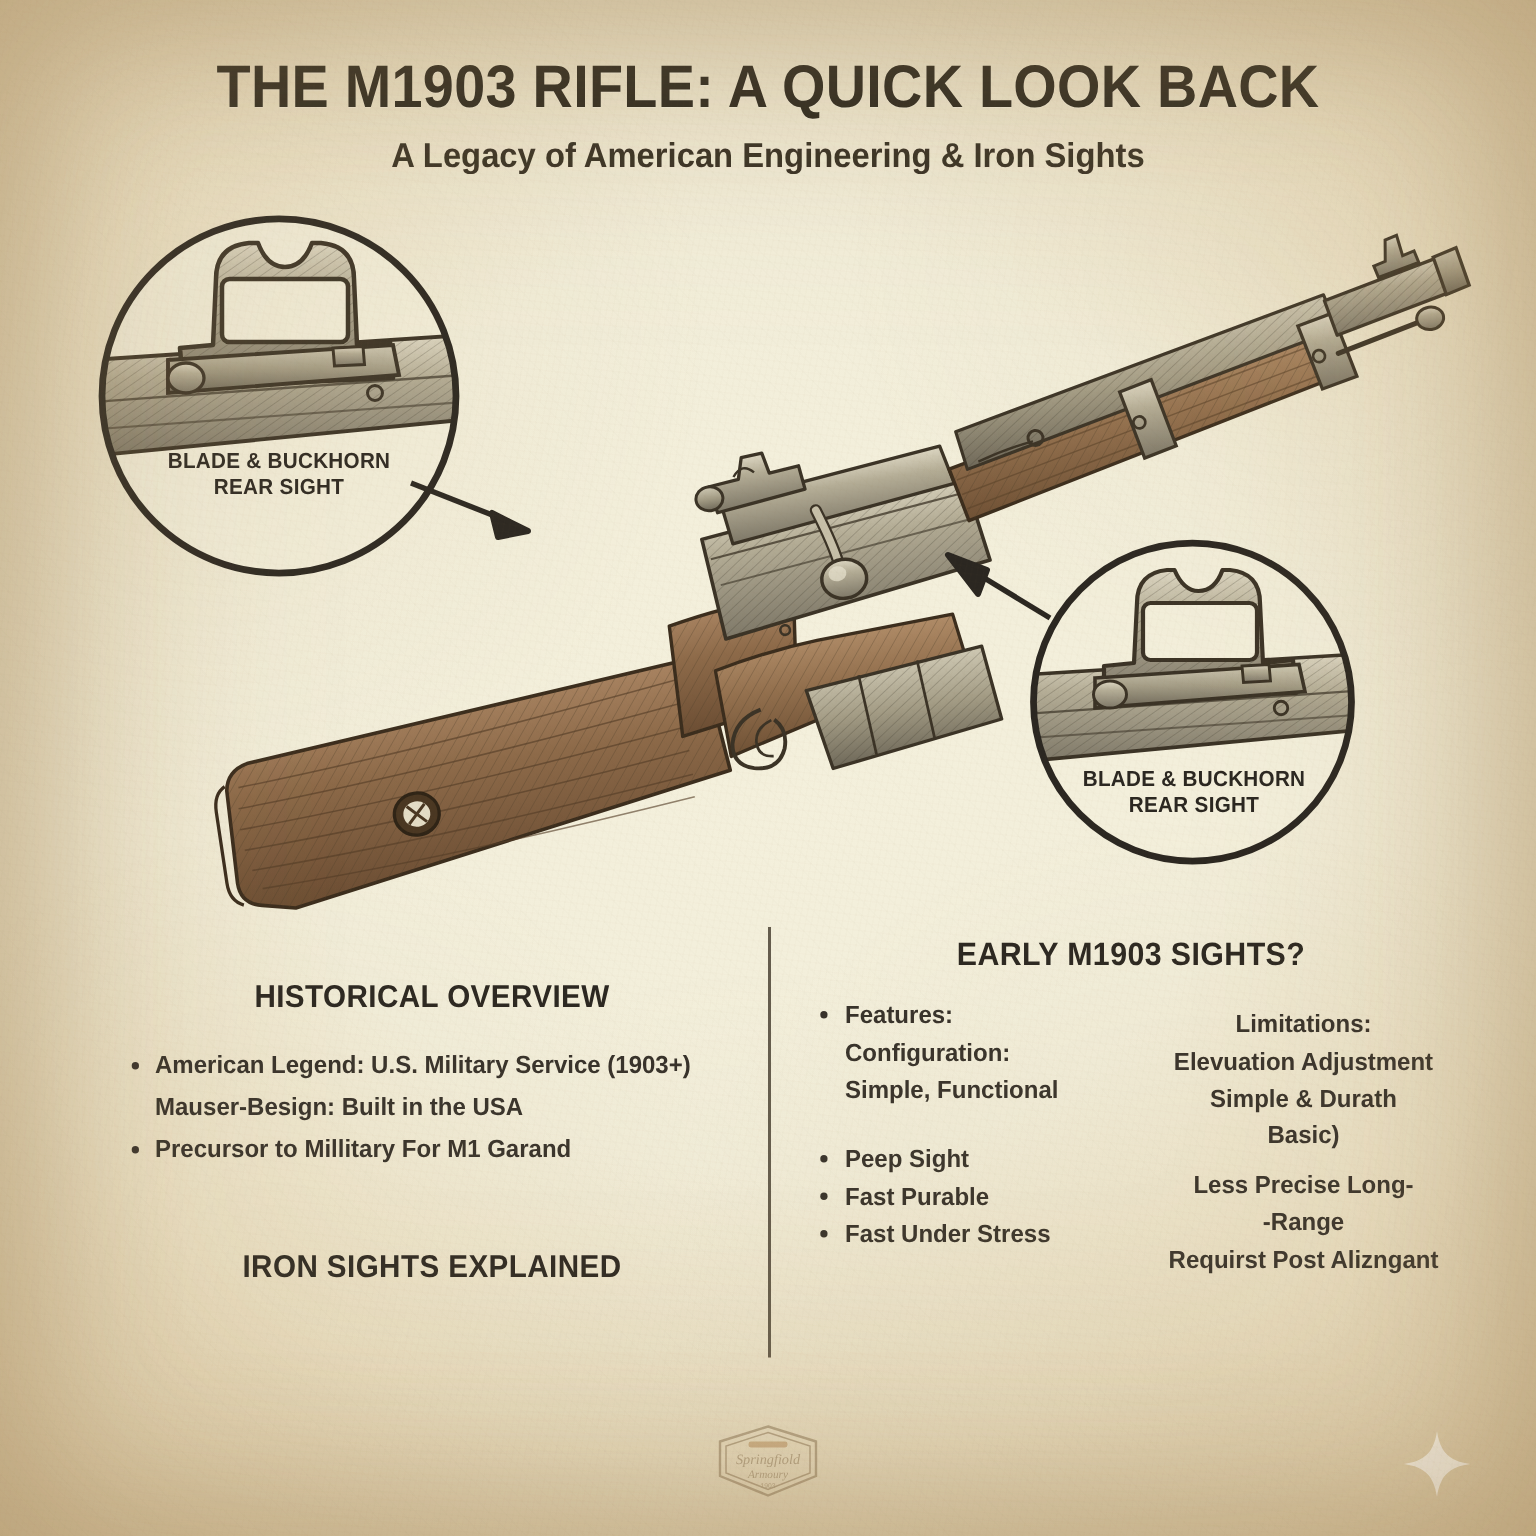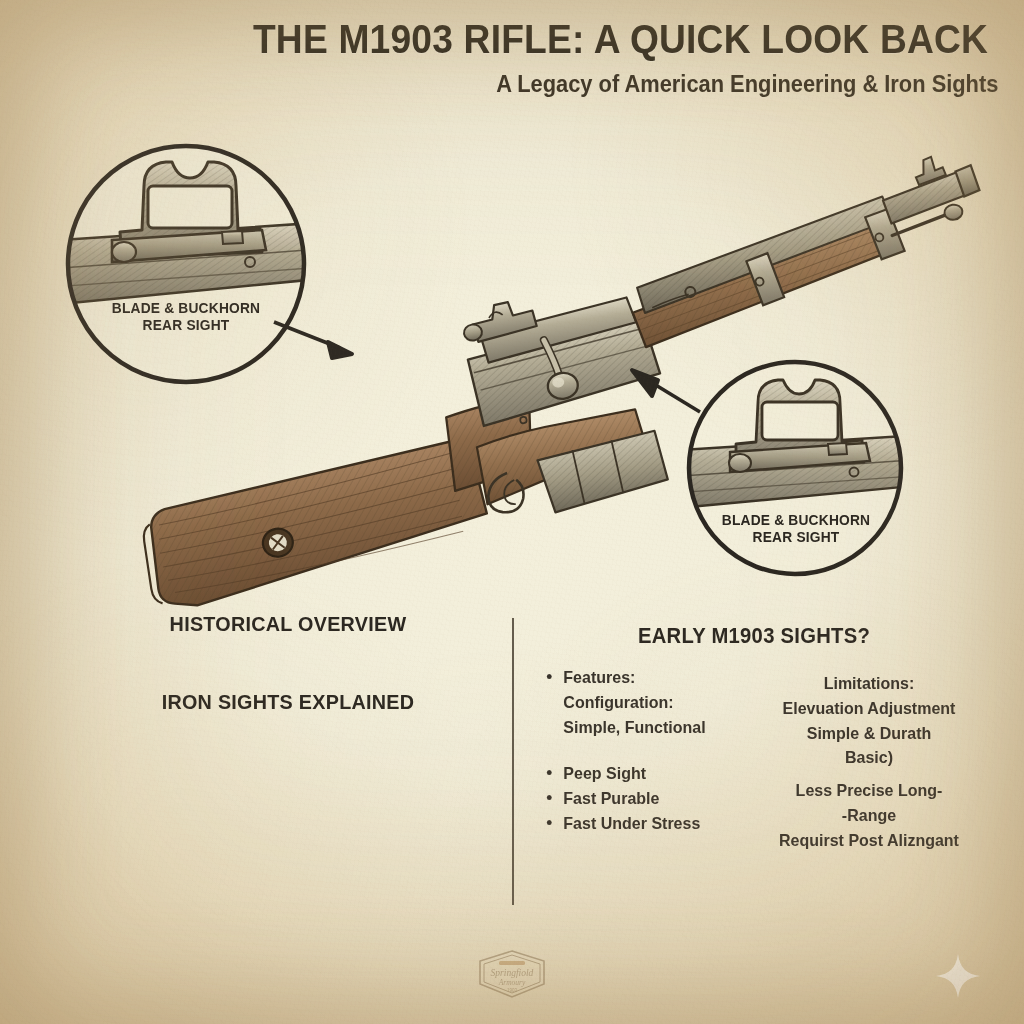--- a/index.html
+++ b/index.html
@@ -30,21 +30,21 @@
       radial-gradient(circle at 78% 88%, rgba(180,150,100,.20), rgba(0,0,0,0) 30%),
       radial-gradient(circle at 18% 84%, rgba(185,155,105,.16), rgba(0,0,0,0) 26%),
       radial-gradient(circle at 50% 97%, rgba(175,145,95,.14), rgba(0,0,0,0) 32%);
   }
   #vignette{
     position:absolute;inset:0;pointer-events:none;
     box-shadow:inset 0 0 90px 28px rgba(150,118,72,.30), inset 0 0 230px 70px rgba(163,131,84,.16);
   }
 
   
-  #header{position:absolute;left:0;right:0;top:19px;text-align:right;}
+  #header{position:absolute;left:0;right:0;top:38px;text-align:center;}
   #title{
     font-family:"Liberation Sans", sans-serif;
     font-weight:700;font-size:40px;letter-spacing:.2px;
     color:#2e2a20;line-height:1.04;
     transform:scaleX(.93);transform-origin:50% 50%;
     text-shadow:0 1px 0 rgba(255,255,255,.25);
     white-space:nowrap;
   }
   #subtitle{
     margin-top:10px;font-size:23px;font-weight:600;color:#3a3326;
@@ -53,21 +53,21 @@
 
   
   #art{position:absolute;left:0;top:0;width:1024px;height:1024px;}
 
   
   #divider{
     position:absolute;left:512px;top:618px;width:2px;height:287px;
     background:#4a4234;opacity:.85;
   }
   .col{position:absolute;top:612px;}
-  #col-left{left:82px;width:412px;}
+  #col-left{left:82px;width:412px;margin-top:41px;}
   #col-right{left:534px;width:440px;margin-top:12px;}
 
   .sec-head{
     text-align:center;font-weight:700;color:#2b2721;
     font-size:21.5px;letter-spacing:.3px;
     transform:scaleX(.94);transform-origin:50% 50%;
   }
   #col-left .sec-head{font-size:21px;}
   .bullets{margin:22px 0 0 0;padding:0;list-style:none;}
   .bullets li{
@@ -312,20 +312,25 @@
 
   <div id="header">
     <div id="title">THE M1903 RIFLE: A QUICK LOOK BACK</div>
     <div id="subtitle">A Legacy of American Engineering &amp; Iron Sights</div>
   </div>
 
   <div id="divider"></div>
 
   <div class="col" id="col-left">
     <div class="sec-head">HISTORICAL OVERVIEW</div>
+    <ul class="bullets">
+      <li><span class="dot"></span><span>American Legend: U.S. Military Service (1903+)</span></li>
+      <li class="cont"><span>Mauser-Besign: Built in the USA</span></li>
+      <li><span class="dot"></span><span>Precursor to Millitary For M1 Garand</span></li>
+    </ul>
 
     <div class="sec-head" id="iron-head">IRON SIGHTS EXPLAINED</div>
   </div>
 
   <div class="col" id="col-right">
     <div class="sec-head">EARLY M1903 SIGHTS?</div>
 
     <div id="right-body">
       <div id="limit">
         <div class="lim-line">Limitations:</div>

